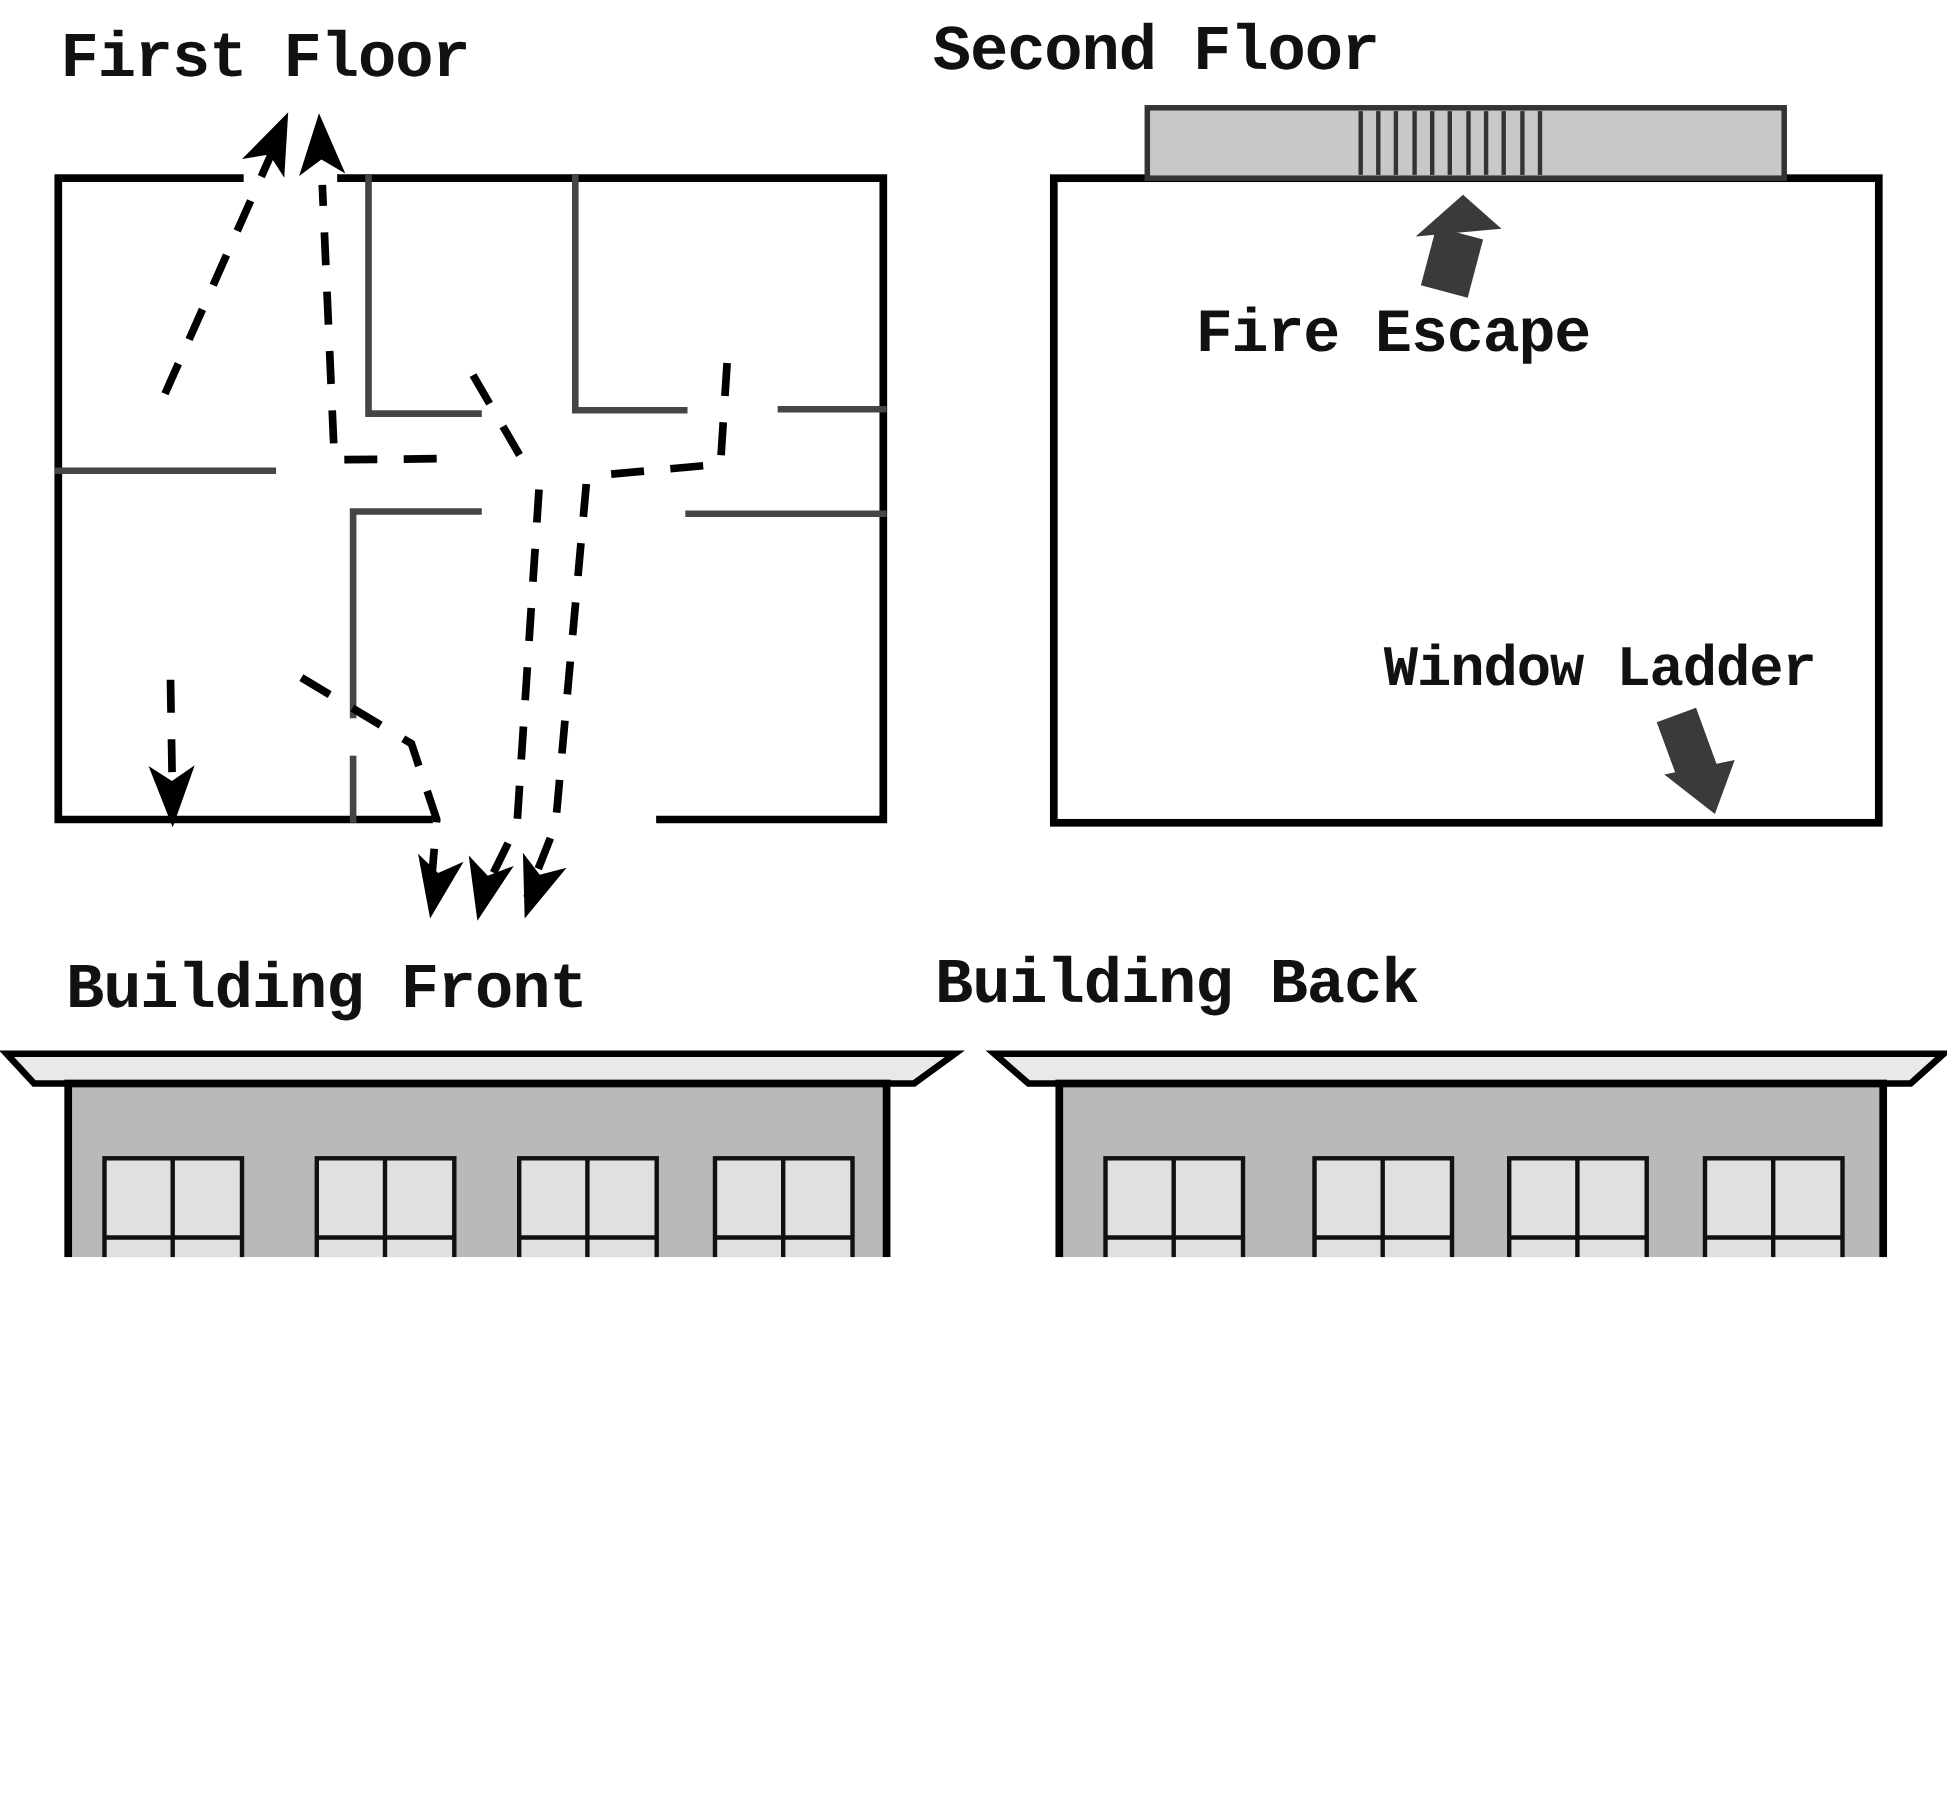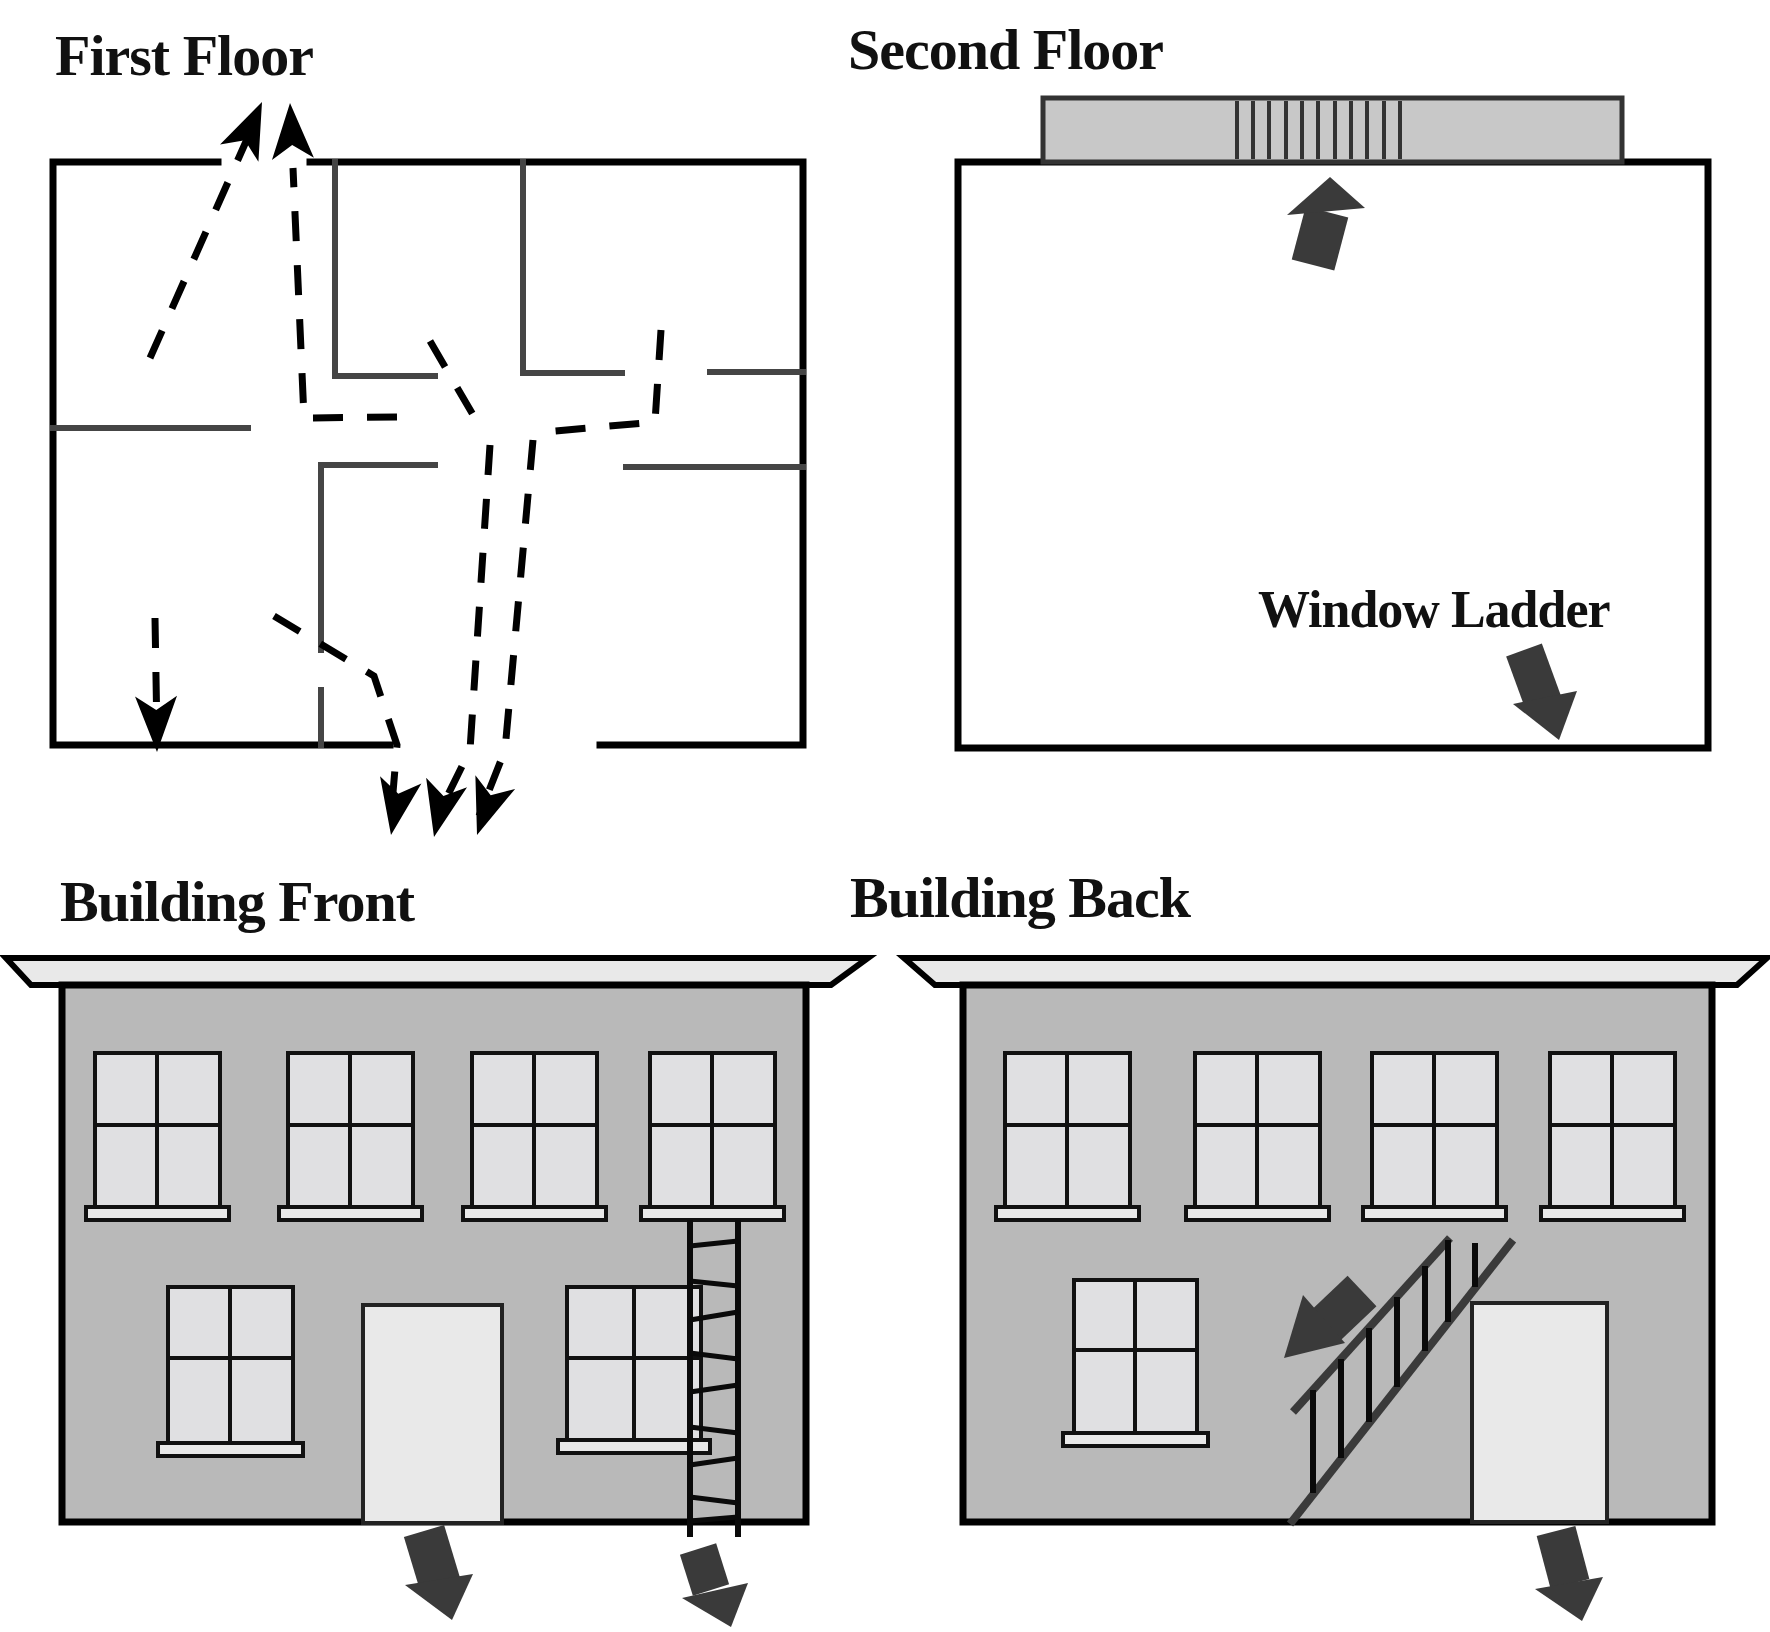--- a/index.html
+++ b/index.html
@@ -1,21 +1,21 @@
 <!DOCTYPE html>
 <html style="--c-background: #ffffff; --c-text: #111111; --c-outline: #000000; --c-wall: #454545; --c-arrow: #3a3a3a; --c-facade: #b9b9b9; --c-roof: #e9e9e9; --c-window: #e0e0e2; --c-trim: #e9e9e9; --c-door: #e9e9e9; --c-balcony_fill: #c8c8c8; --c-balcony_stroke: #333333;"><head>
 <meta charset="utf-8">
 <style>
   html,body{margin:0;padding:0;background:#fff;}
   #canvas{
     position:relative;
-    width:1770px;height:1632px;
+    width:1770px;height:1143px;
     background:var(--c-background,#fff);
     overflow:hidden;
-    font-family:Liberation Serif, serif;
+    font-family:Liberation Mono, monospace;
   }
   .title{
     position:absolute;
     font-weight:700;
     font-size:58px;
     letter-spacing:-1px;
     color:var(--c-text,#111);
     white-space:nowrap;
   }
   .label{
@@ -48,20 +48,21 @@
 </style>
 </head>
 <body>
 
 <div id="canvas">
 
   <div class="title" style="left:55px;top:22px">First Floor</div>
   <div class="title" style="left:848px;top:16px">Second Floor</div>
   <div class="title" style="left:60px;top:868px">Building Front</div>
   <div class="title" style="left:850px;top:864px">Building Back</div>
+  <div class="label" id="fire-escape-label" style="left:1087px;top:272px">Fire Escape</div>
   <div class="label" id="window-ladder-label" style="left:1258px;top:580px">Window Ladder</div>
 
   <svg width="1770" height="1632" viewBox="0 0 1770 1632">
 
     <g>
       <rect x="53" y="162" width="750" height="583" fill="#ffffff" stroke="none"></rect>
 
       <path class="border" d="M53,162 L218,162 M310,162 L803,162 M803,162 L803,745 M803,745 L600,745 M390,745 L53,745 M53,745 L53,162"></path>
 
       <g>

